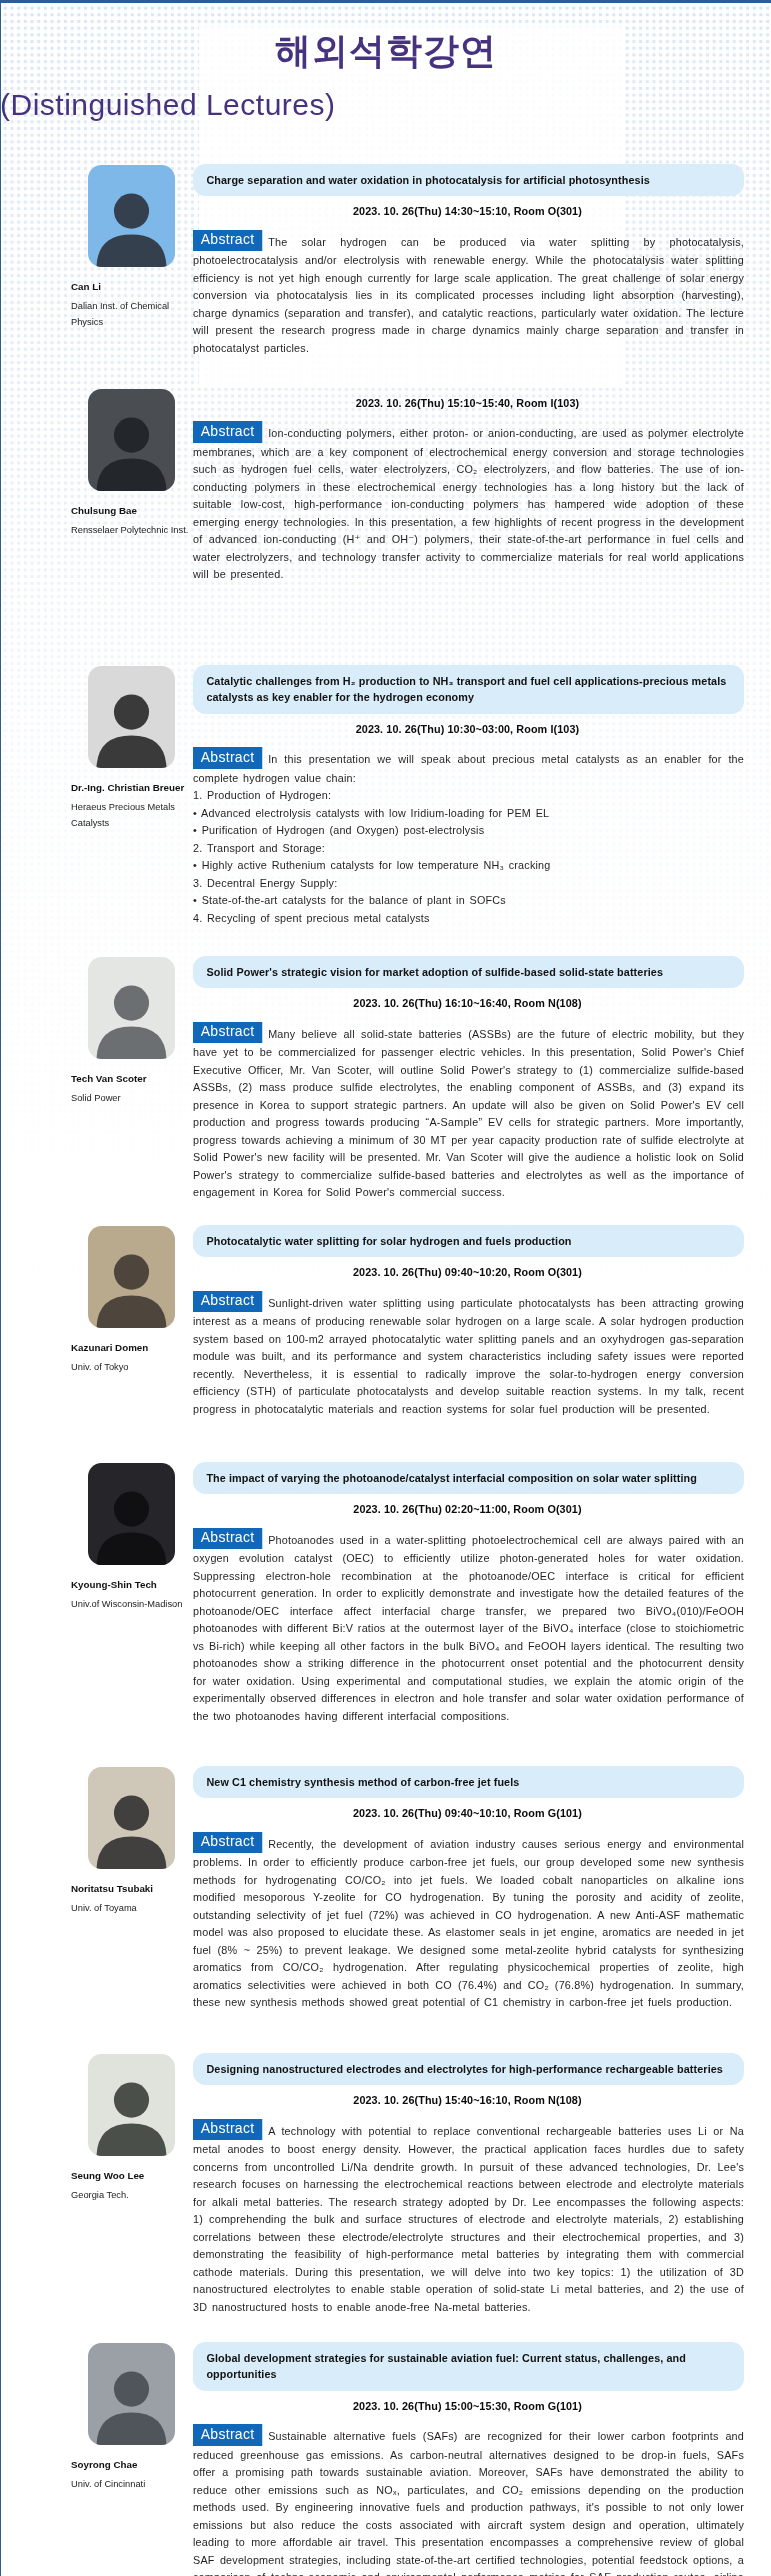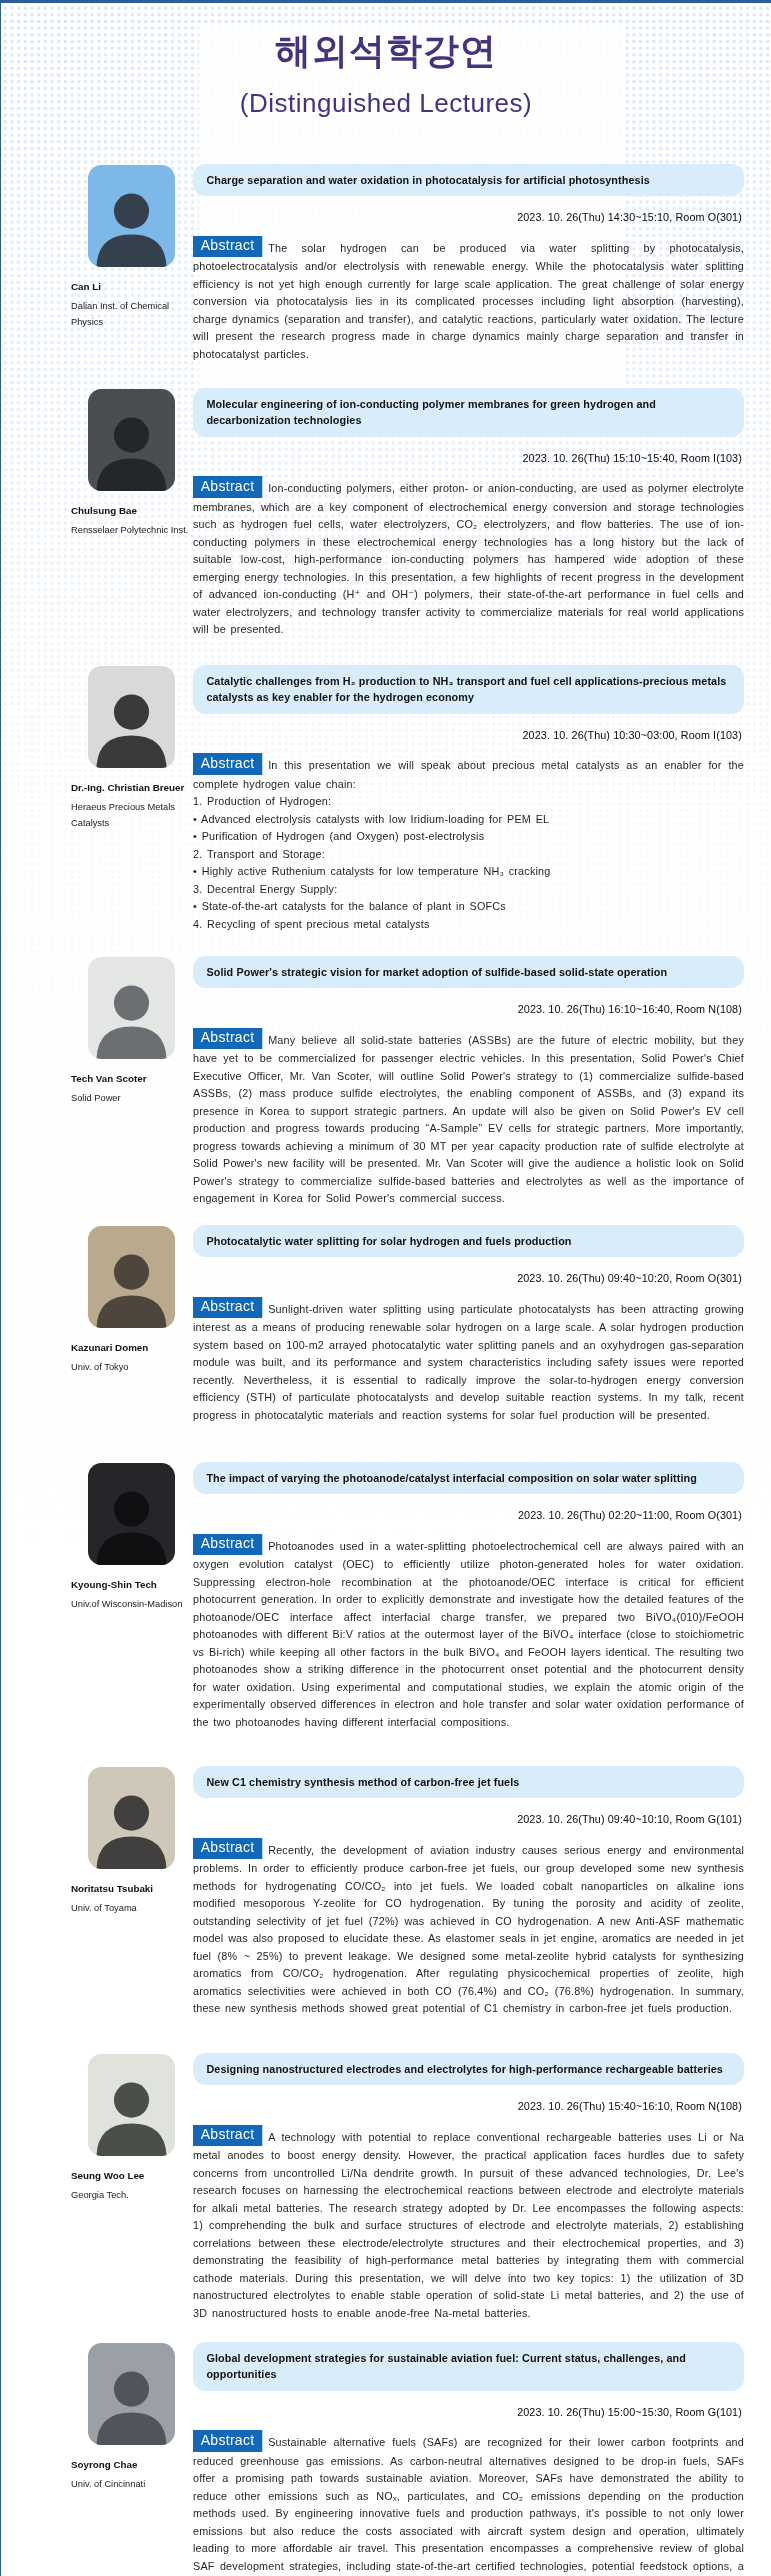--- a/index.html
+++ b/index.html
@@ -48,22 +48,22 @@
   }
   .content{position:absolute;inset:0;z-index:10;}
 
   .title-ko{
     position:absolute;left:0;top:27px;width:100%;
     text-align:center;color:var(--heading);
     font-size:36px;font-weight:bold;letter-spacing:1px;
   }
   .title-en{
     position:absolute;left:0;top:88px;width:100%;
-    text-align:center;color:var(--heading);
-    font-size:26px;font-weight:400;letter-spacing:0.5px;
+    text-align:left;color:var(--heading);
+    font-size:30px;font-weight:400;letter-spacing:0.5px;
   }
 
   .entry{position:absolute;left:0;width:772px;}
   .leftcol{position:absolute;left:71px;top:1px;width:121px;text-align:left;}
   .photo{
     width:87px;height:102px;margin:0 auto;border-radius:13.4px;
     background:var(--bg,#ccc);color:var(--fg,#666);
     overflow:hidden;position:relative;
   }
   .photo svg{position:absolute;left:0;bottom:-3.1px;width:100%;height:82%;}
@@ -71,22 +71,22 @@
   .speaker-affil{margin-top:3.1px;font-size:9.3px;color:#222;line-height:16px;}
 
   .rightcol{position:absolute;left:193px;top:0;width:551px;}
   .title-bar{
     box-sizing:border-box;width:551px;
     background:var(--titlebar);border-radius:12.4px;
     padding:7.7px 13.4px;font-size:10.8px;font-weight:bold;color:#121212;
     line-height:1.55;letter-spacing:0.1px;
   }
   .datetime{
-    margin-top:15px;text-align:right;padding-right:2.1px;
-    font-size:10.8px;font-weight:normal;color:#0b0b0b;letter-spacing:0.1px;
+    margin-top:9px;text-align:center;padding-right:2.1px;
+    font-size:10.8px;font-weight:bold;color:#0b0b0b;letter-spacing:0.1px;
   }
   .abstract{
     margin-top:13.4px;font-size:10.8px;color:#221f1f;
     line-height:17.5px;text-align:justify;letter-spacing:0.2px;word-spacing:1.5px;
   }
   .abstract-badge{
     display:inline-block;background:var(--accent);color:#fff;
     font-size:14px;padding:1.5px 7.7px 2.6px;margin-right:5px;
     letter-spacing:0.3px;transform:translateY(-1px);
     border-right:1.5px solid #bcd9f2;
@@ -130,21 +130,20 @@
       <div class="photo" style="--bg: #4a4d52; --fg: #23262b;">
         <svg viewBox="0 0 100 100">
             <circle cx="50" cy="30" r="21" fill="currentColor"></circle>
             <path d="M8 100 Q8 58 50 58 Q92 58 92 100 Z" fill="currentColor"></path>
           </svg>
       </div>
       <div class="speaker-name">Chulsung Bae</div>
       <div class="speaker-affil">Rensselaer Polytechnic Inst.</div>
     </div>
     <div class="rightcol">
-      <div class="title-bar">Molecular engineering of ion-conducting polymer membranes for green hydrogen and decarbonization technologies</div>
       <div class="datetime">2023. 10. 26(Thu) 15:10~15:40, Room I(103)</div>
       <div class="abstract">
         <span class="abstract-badge">Abstract</span><span class="abstract-text">Ion-conducting polymers, either proton- or anion-conducting, are used as polymer electrolyte membranes, which are a key component of electrochemical energy conversion and storage technologies such as hydrogen fuel cells, water electrolyzers, CO₂ electrolyzers, and flow batteries. The use of ion-conducting polymers in these electrochemical energy technologies has a long history but the lack of suitable low-cost, high-performance ion-conducting polymers has hampered wide adoption of these emerging energy technologies. In this presentation, a few highlights of recent progress in the development of advanced ion-conducting (H⁺ and OH⁻) polymers, their state-of-the-art performance in fuel cells and water electrolyzers, and technology transfer activity to commercialize materials for real world applications will be presented.</span>
       </div>
     </div>
   </section>
 
   <section class="entry" style="top:665px">
     <div class="leftcol">
       <div class="photo" style="--bg: #d9d9d9; --fg: #3a3a3a;">
@@ -178,21 +177,21 @@
       <div class="photo" style="--bg: #e4e6e4; --fg: #6b6f72;">
         <svg viewBox="0 0 100 100">
             <circle cx="50" cy="30" r="21" fill="currentColor"></circle>
             <path d="M8 100 Q8 58 50 58 Q92 58 92 100 Z" fill="currentColor"></path>
           </svg>
       </div>
       <div class="speaker-name">Tech Van Scoter</div>
       <div class="speaker-affil">Solid Power</div>
     </div>
     <div class="rightcol">
-      <div class="title-bar">Solid Power's strategic vision for market adoption of sulfide-based solid-state operation</div>
+      <div class="title-bar">Solid Power's strategic vision for market adoption of sulfide-based solid-state batteries</div>
       <div class="datetime">2023. 10. 26(Thu) 16:10~16:40, Room N(108)</div>
       <div class="abstract">
         <span class="abstract-badge">Abstract</span><span class="abstract-text">Many believe all solid-state batteries (ASSBs) are the future of electric mobility, but they have yet to be commercialized for passenger electric vehicles. In this presentation, Solid Power's Chief Executive Officer, Mr. Van Scoter, will outline Solid Power's strategy to (1) commercialize sulfide-based ASSBs, (2) mass produce sulfide electrolytes, the enabling component of ASSBs, and (3) expand its presence in Korea to support strategic partners. An update will also be given on Solid Power's EV cell production and progress towards producing “A-Sample” EV cells for strategic partners.  More importantly, progress towards achieving a minimum of 30 MT per year capacity production rate of sulfide electrolyte at Solid Power's new facility will be presented.  Mr. Van Scoter will give the audience a holistic look on Solid Power's strategy to commercialize sulfide-based batteries and electrolytes as well as the importance of engagement in Korea for Solid Power's commercial success.</span>
       </div>
     </div>
   </section>
 
   <section class="entry" style="top:1225px">
     <div class="leftcol">
       <div class="photo" style="--bg: #b9a98d; --fg: #4e463c;">

